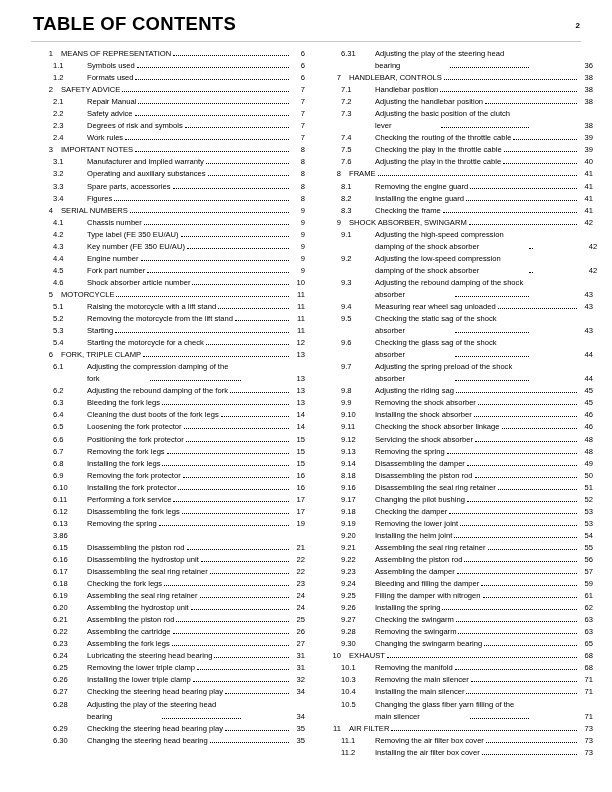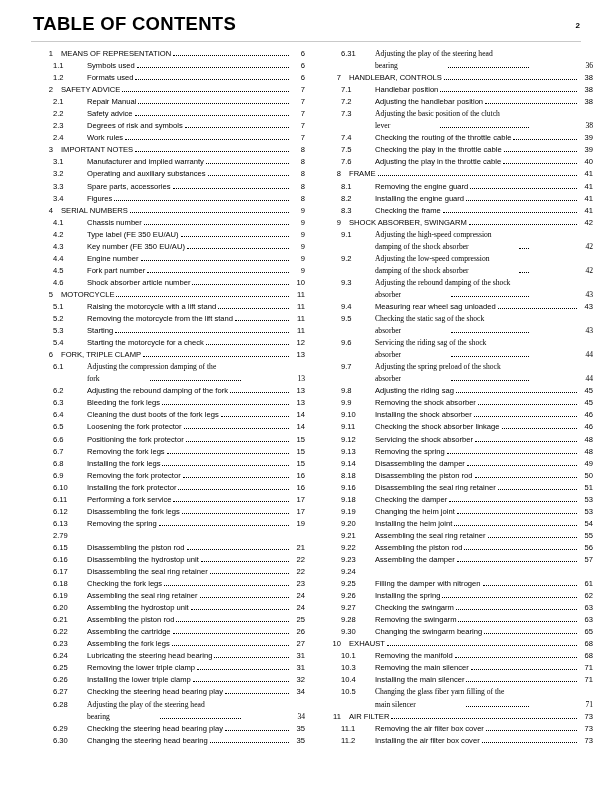--- a/index.html
+++ b/index.html
@@ -125,21 +125,20 @@
   .toc-page {
     flex: 0 0 auto;
     width: 14px;
     text-align: right;
     white-space: nowrap;
   }
 
   
   .toc-entry.wrap .toc-body {
     display: block;
-    font-family: Liberation Serif, serif;
   }
   .toc-entry.wrap .wrap-line1 {
     display: block;
     white-space: nowrap;
   }
   .toc-entry.wrap .wrap-line2 {
     display: flex;
     flex-direction: row;
     align-items: baseline;
     gap: 48px;
@@ -470,21 +469,21 @@
         </div>
         <div class="toc-entry level-2">
           <span class="toc-num">6.13</span>
           <span class="toc-body">
             <span class="toc-text">Removing the spring</span>
             <span class="dots"></span>
             <span class="toc-page">19</span>
           </span>
         </div>
         <div class="toc-entry level-2">
-          <span class="toc-num">2.79</span>
+          <span class="toc-num">3.86</span>
         </div>
         <div class="toc-entry level-2">
           <span class="toc-num">6.15</span>
           <span class="toc-body">
             <span class="toc-text">Disassembling the piston rod</span>
             <span class="dots"></span>
             <span class="toc-page">21</span>
           </span>
         </div>
         <div class="toc-entry level-2">
@@ -770,21 +769,21 @@
             <span class="wrap-line2">
               <span class="toc-text">absorber</span>
               <span class="dots"></span>
               <span class="toc-page">43</span>
             </span>
           </span>
         </div>
         <div class="toc-entry level-2 wrap">
           <span class="toc-num">9.6</span>
           <span class="toc-body">
-            <span class="wrap-line1"><span class="toc-text">Servicing the riding sag of the shock</span></span>
+            <span class="wrap-line1"><span class="toc-text">Checking the glass sag of the shock</span></span>
             <span class="wrap-line2">
               <span class="toc-text">absorber</span>
               <span class="dots"></span>
               <span class="toc-page">44</span>
             </span>
           </span>
         </div>
         <div class="toc-entry level-2 wrap">
           <span class="toc-num">9.7</span>
           <span class="toc-body">
@@ -862,31 +861,39 @@
         </div>
         <div class="toc-entry level-2">
           <span class="toc-num">9.16</span>
           <span class="toc-body">
             <span class="toc-text">Disassembling the seal ring retainer</span>
             <span class="dots"></span>
             <span class="toc-page">51</span>
           </span>
         </div>
         <div class="toc-entry level-2">
+          <span class="toc-num">9.17</span>
+          <span class="toc-body">
+            <span class="toc-text">Changing the pilot bushing</span>
+            <span class="dots"></span>
+            <span class="toc-page">52</span>
+          </span>
+        </div>
+        <div class="toc-entry level-2">
           <span class="toc-num">9.18</span>
           <span class="toc-body">
             <span class="toc-text">Checking the damper</span>
             <span class="dots"></span>
             <span class="toc-page">53</span>
           </span>
         </div>
         <div class="toc-entry level-2">
           <span class="toc-num">9.19</span>
           <span class="toc-body">
-            <span class="toc-text">Changing the heim joint</span>
+            <span class="toc-text">Removing the lower joint</span>
             <span class="dots"></span>
             <span class="toc-page">53</span>
           </span>
         </div>
         <div class="toc-entry level-2">
           <span class="toc-num">9.20</span>
           <span class="toc-body">
             <span class="toc-text">Installing the heim joint</span>
             <span class="dots"></span>
             <span class="toc-page">54</span>
@@ -911,20 +918,25 @@
         <div class="toc-entry level-2">
           <span class="toc-num">9.23</span>
           <span class="toc-body">
             <span class="toc-text">Assembling the damper</span>
             <span class="dots"></span>
             <span class="toc-page">57</span>
           </span>
         </div>
         <div class="toc-entry level-2">
           <span class="toc-num">9.24</span>
+          <span class="toc-body">
+            <span class="toc-text">Bleeding and filling the damper</span>
+            <span class="dots"></span>
+            <span class="toc-page">59</span>
+          </span>
         </div>
         <div class="toc-entry level-2">
           <span class="toc-num">9.25</span>
           <span class="toc-body">
             <span class="toc-text">Filling the damper with nitrogen</span>
             <span class="dots"></span>
             <span class="toc-page">61</span>
           </span>
         </div>
         <div class="toc-entry level-2">

